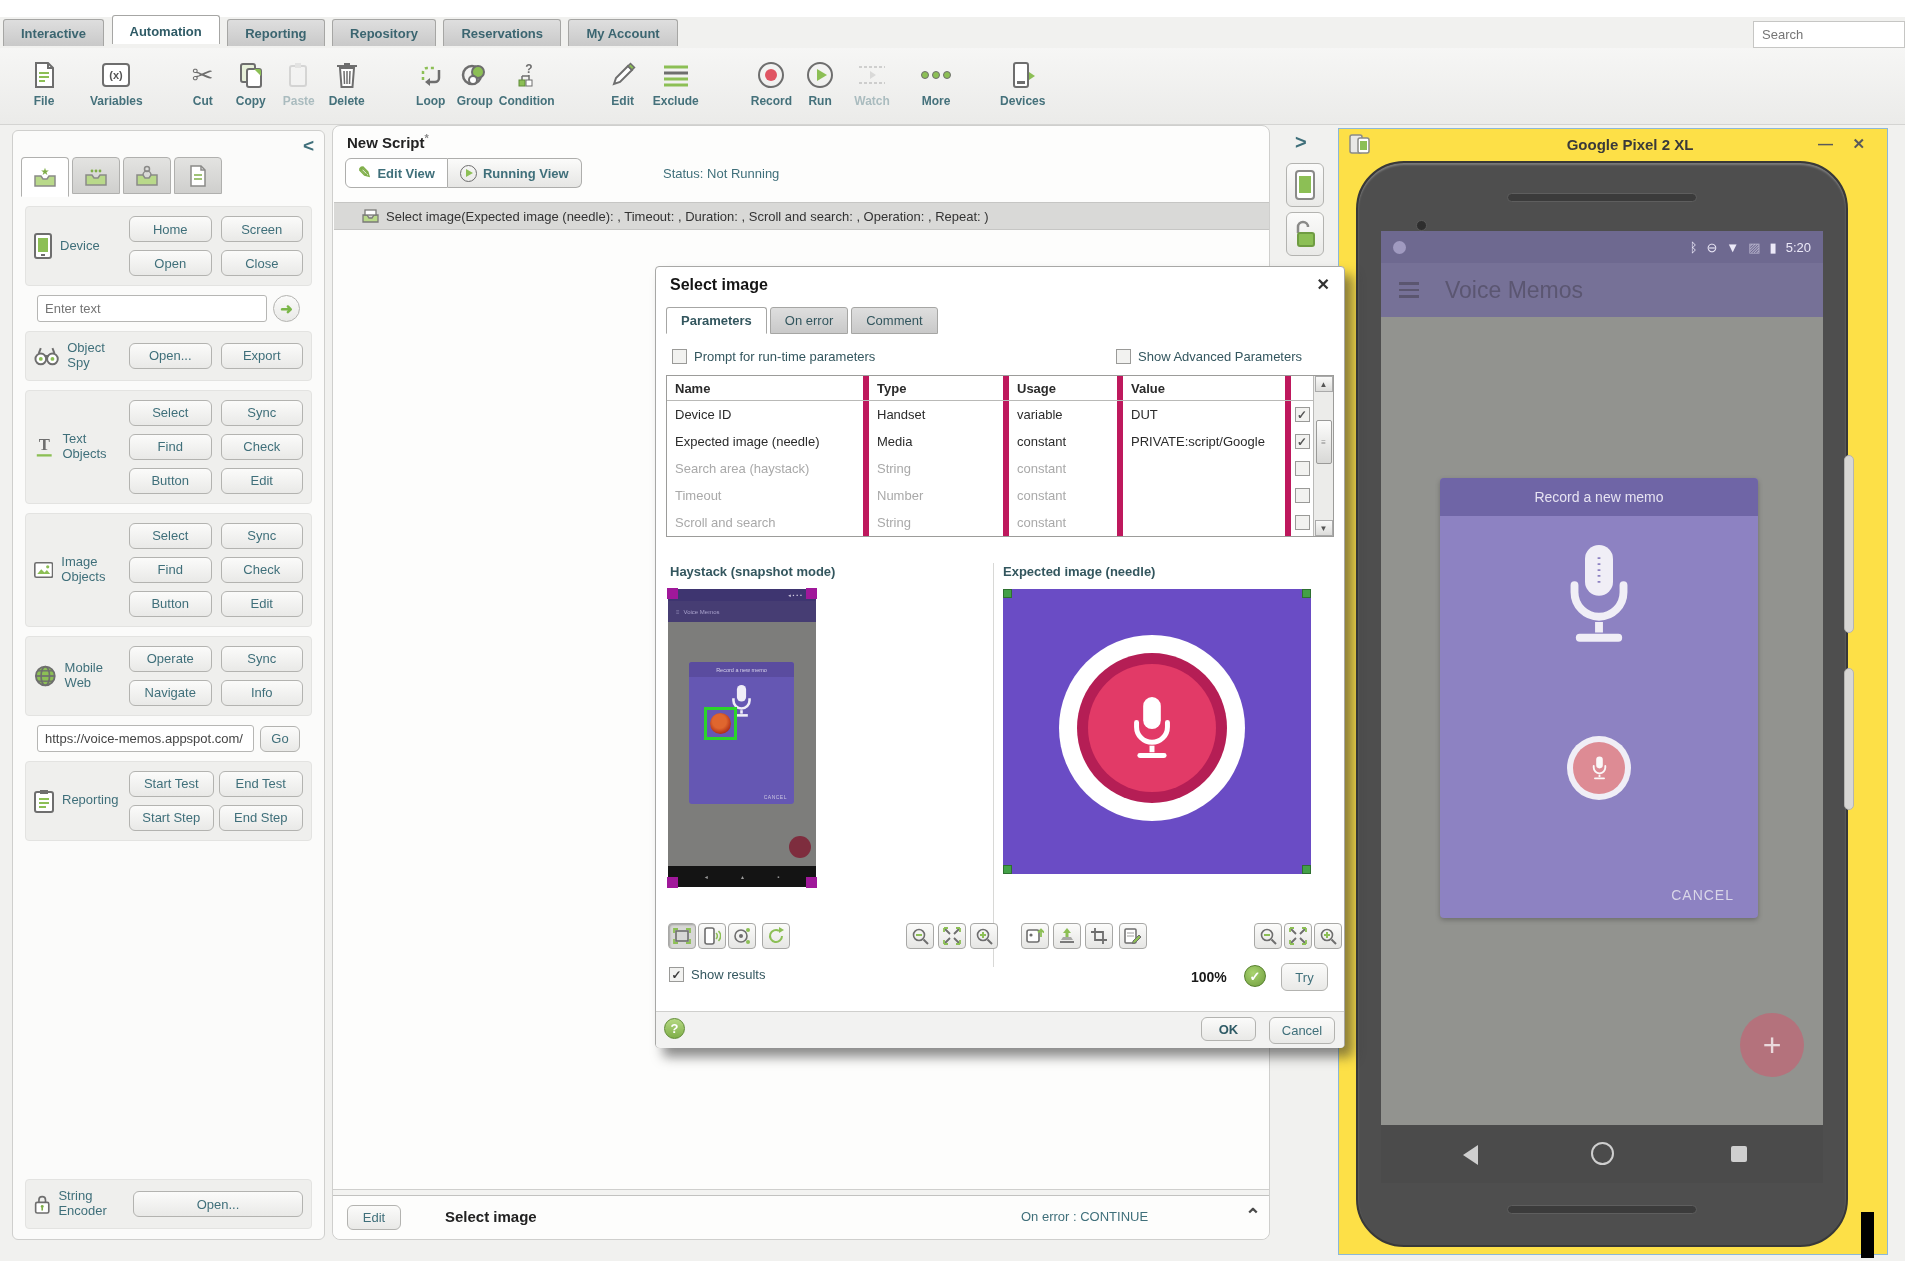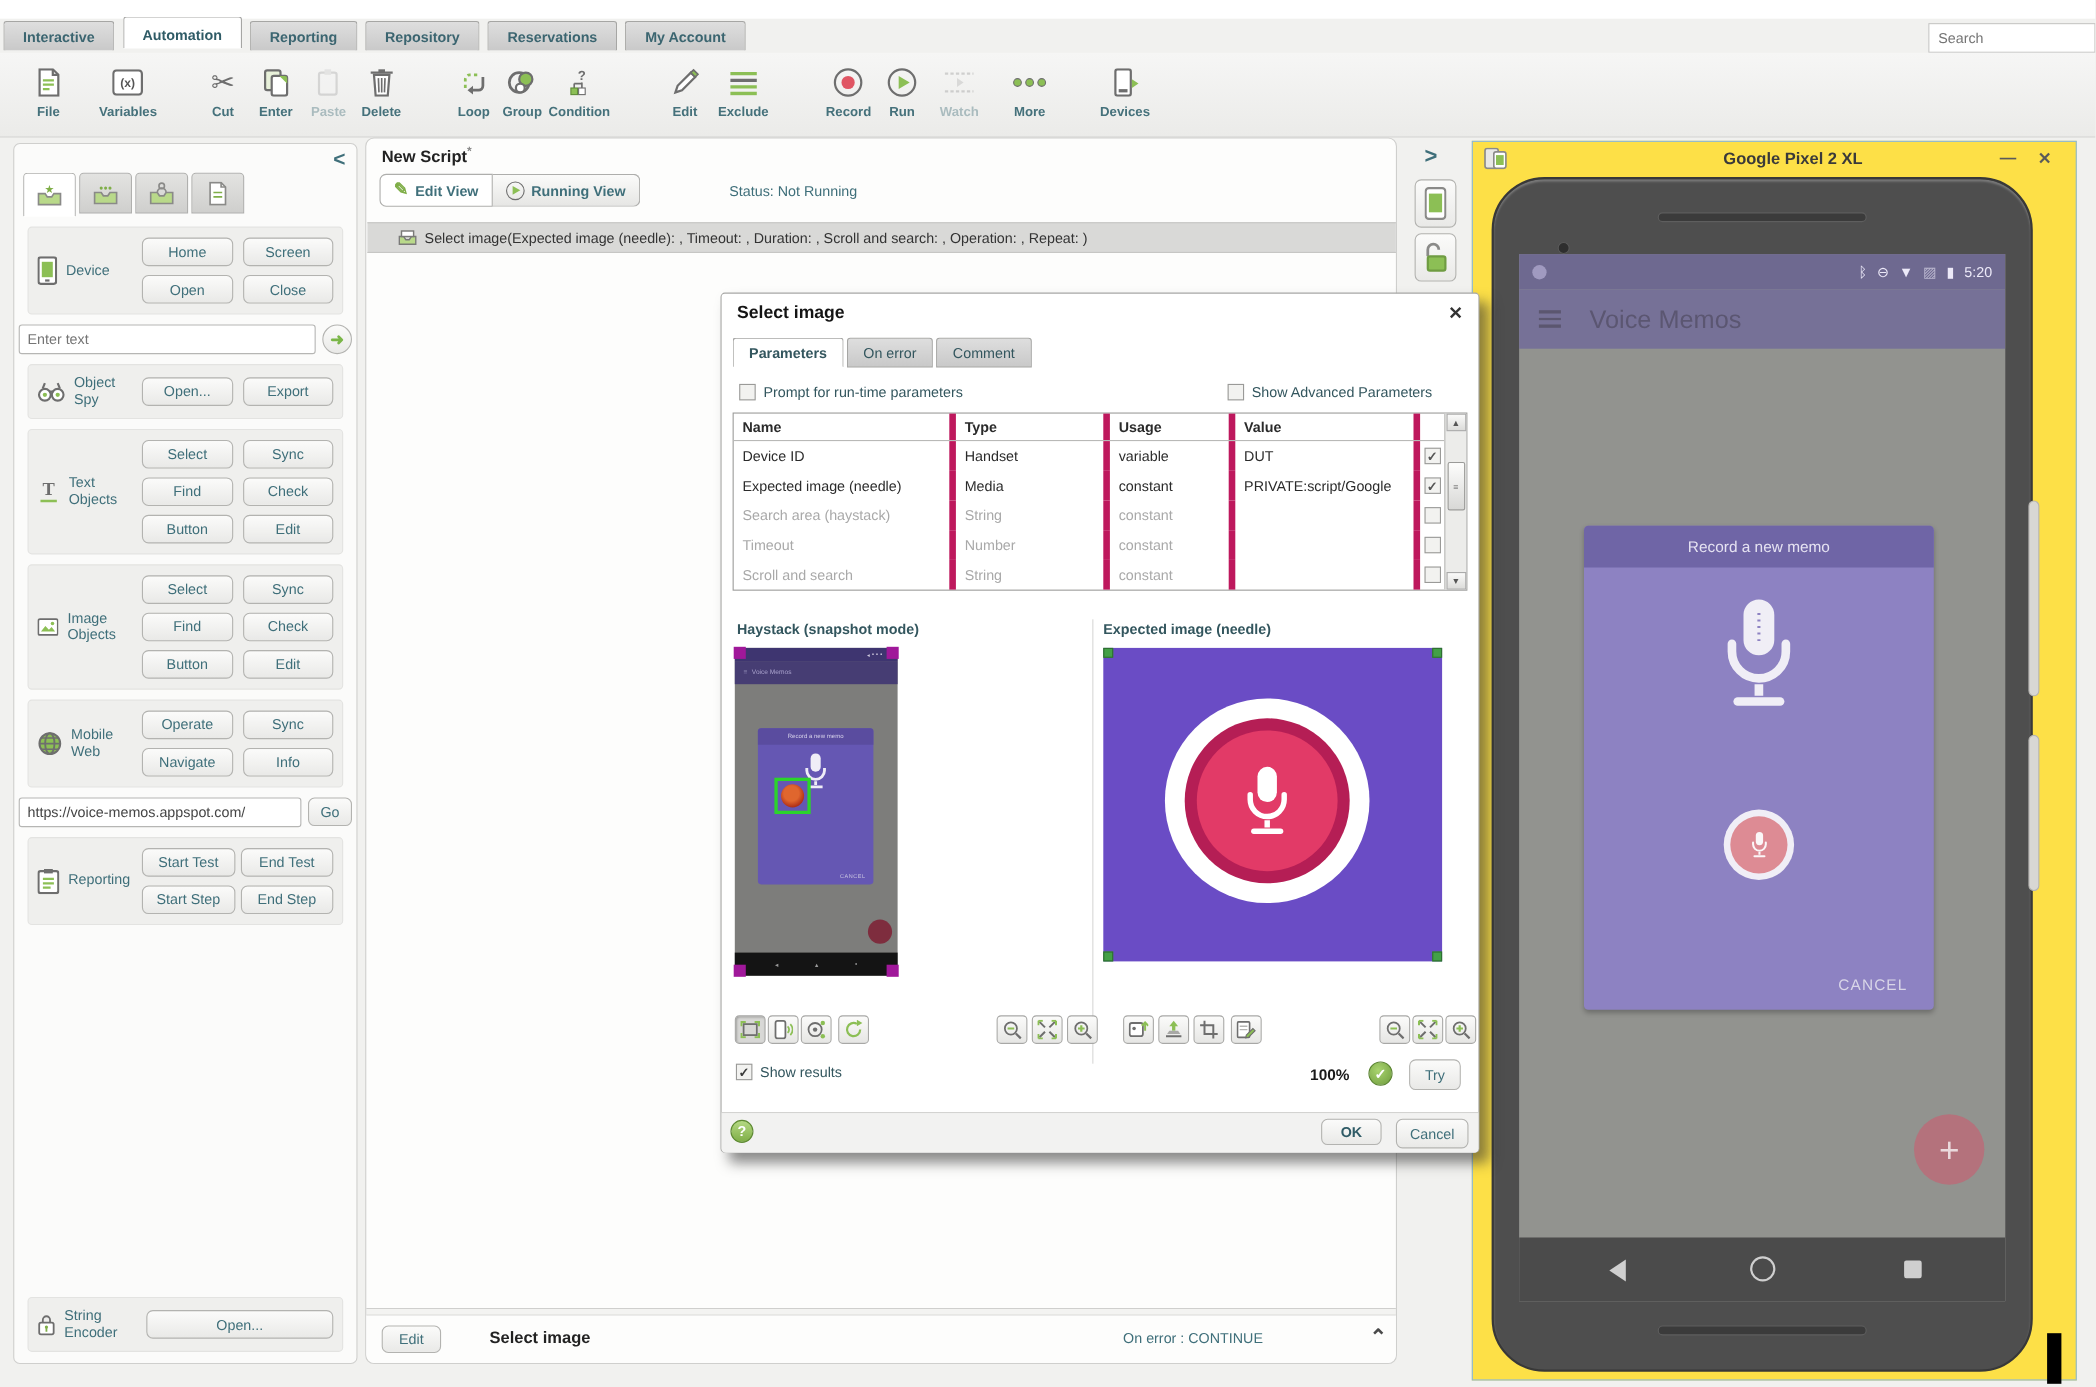--- a/index.html
+++ b/index.html
@@ -37,21 +37,21 @@
   #side-collapse{right:10px;top:4px;font-size:19px;font-weight:bold;color:#3f6f7a;}
   #sidetabs{left:8px;top:26px;display:flex;}
   .stab{width:48px;height:37px;margin-right:3px;background:linear-gradient(#e3e3e1,#cfcfcd);
     border:1px solid #b0b0ae;border-radius:4px 4px 0 0;display:flex;align-items:center;justify-content:center;}
   .stab.active{background:#fff;border-bottom-color:#fff;height:40px;}
   #sidebody{left:0;top:66px;width:311px;}
   .side-sec{margin:9px 12px;background:#efefed;border:1px solid #e3e3e1;border-radius:4px;
     padding:9px 8px;display:flex;align-items:center;}
   .sec-id{width:95px;display:flex;align-items:center;gap:8px;color:#3f6f7a;font-size:13px;line-height:1.15;}
   .sec-btns{flex:1;display:grid;grid-template-columns:1fr 1fr;gap:8px 9px;}
-  .side-row{margin:9px 4px;display:flex;gap:6px;align-items:center;}
+  .side-row{margin:9px 24px;display:flex;gap:6px;align-items:flex-end;}
   .side-input{flex:1;height:27px;border:1px solid #b6b6b4;border-radius:3px;padding:0 7px;
     font-size:13px;color:#555;background:#fff;font-family:"Liberation Sans",sans-serif;}
   .roundbtn{width:27px;height:27px;border-radius:50%;border:1px solid #b3b3b0;
     background:linear-gradient(#fbfbfa,#e9e9e7);display:flex;align-items:center;justify-content:center;
     color:#7ab648;font-weight:bold;font-size:15px;}
   #string-encoder{position:absolute;left:12px;right:12px;bottom:10px;background:#efefed;
     border:1px solid #e3e3e1;border-radius:4px;padding:9px 8px;display:flex;align-items:center;}
   
   #mainpanel{left:332px;top:125px;width:938px;height:1115px;background:#fdfdfc;
     border:1px solid #cfcfcd;border-radius:8px;}
@@ -226,21 +226,21 @@
     <span class="lb">Cut</span>
   </div>
   <div class="tool" style="margin-right:8px">
     <span class="ic">
       <svg width="24" height="26" viewBox="0 0 24 26">
           <rect x="2" y="2" width="14" height="18" rx="2" fill="#e8f1da" stroke="#6e6e6e" stroke-width="2"></rect>
           <rect x="8" y="7" width="14" height="18" rx="2" fill="#fff" stroke="#6e6e6e" stroke-width="2"></rect>
           <path d="M15 7 l7 7 v-5 a2 2 0 0 0 -2 -2 z" fill="#8cbf55"></path>
         </svg>
     </span>
-      <span class="lb">Enter</span>
+      <span class="lb">Copy</span>
   </div>
   <div class="tool disabled" style="margin-right:8px">
     <span class="ic">
       <svg width="24" height="26" viewBox="0 0 24 26">
           <rect x="3" y="4" width="16" height="20" rx="2" fill="#f4f4f4" stroke="#aaa" stroke-width="2"></rect>
           <rect x="8" y="1" width="6" height="5" fill="#ccc"></rect>
         </svg>
     </span>
       <span class="lb">Paste</span>
   </div>

